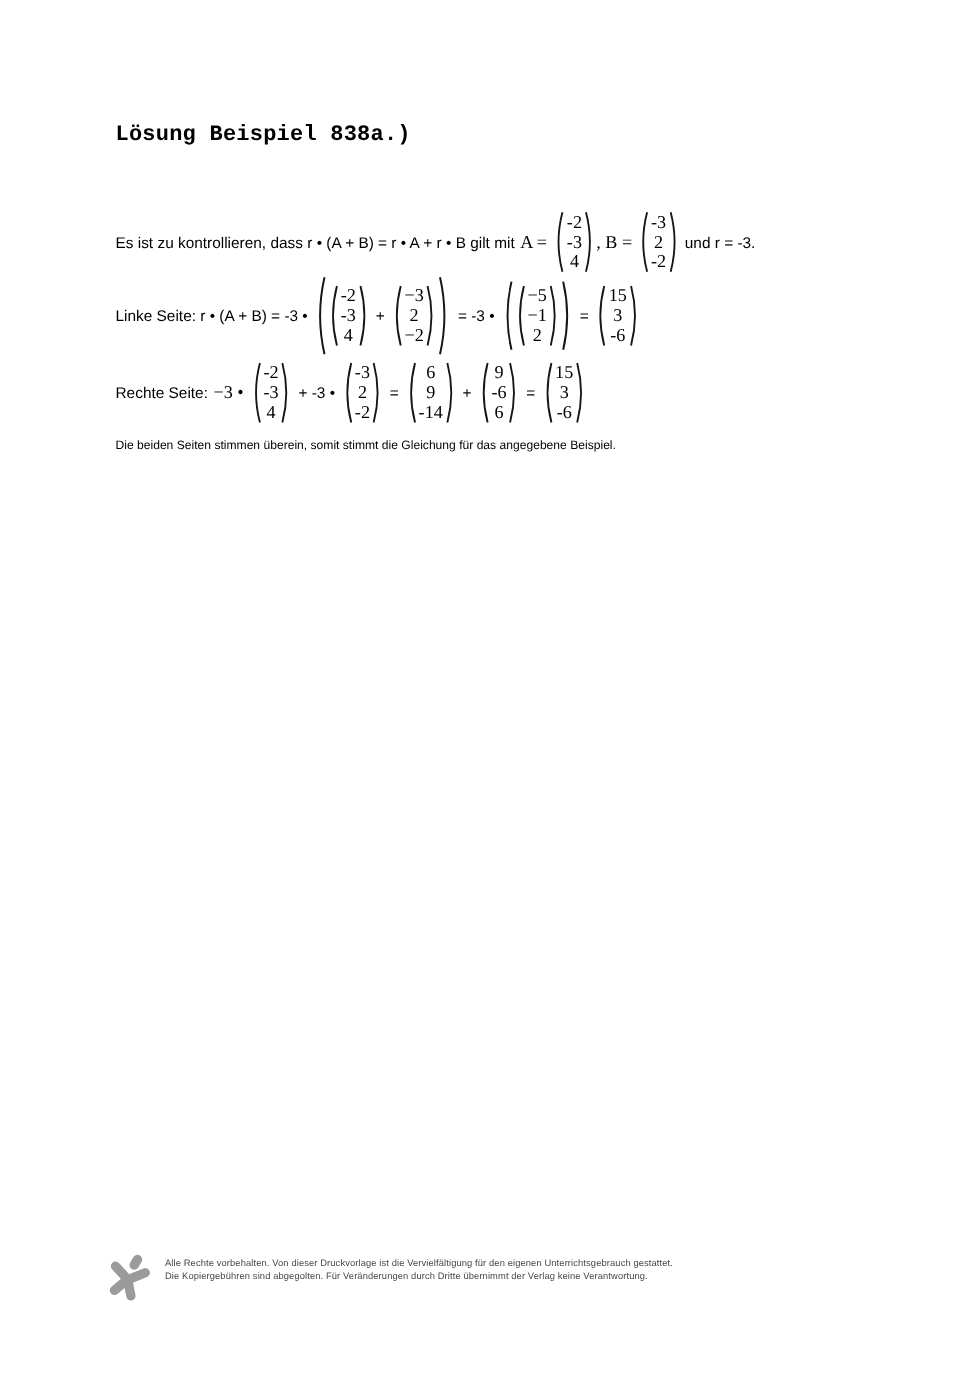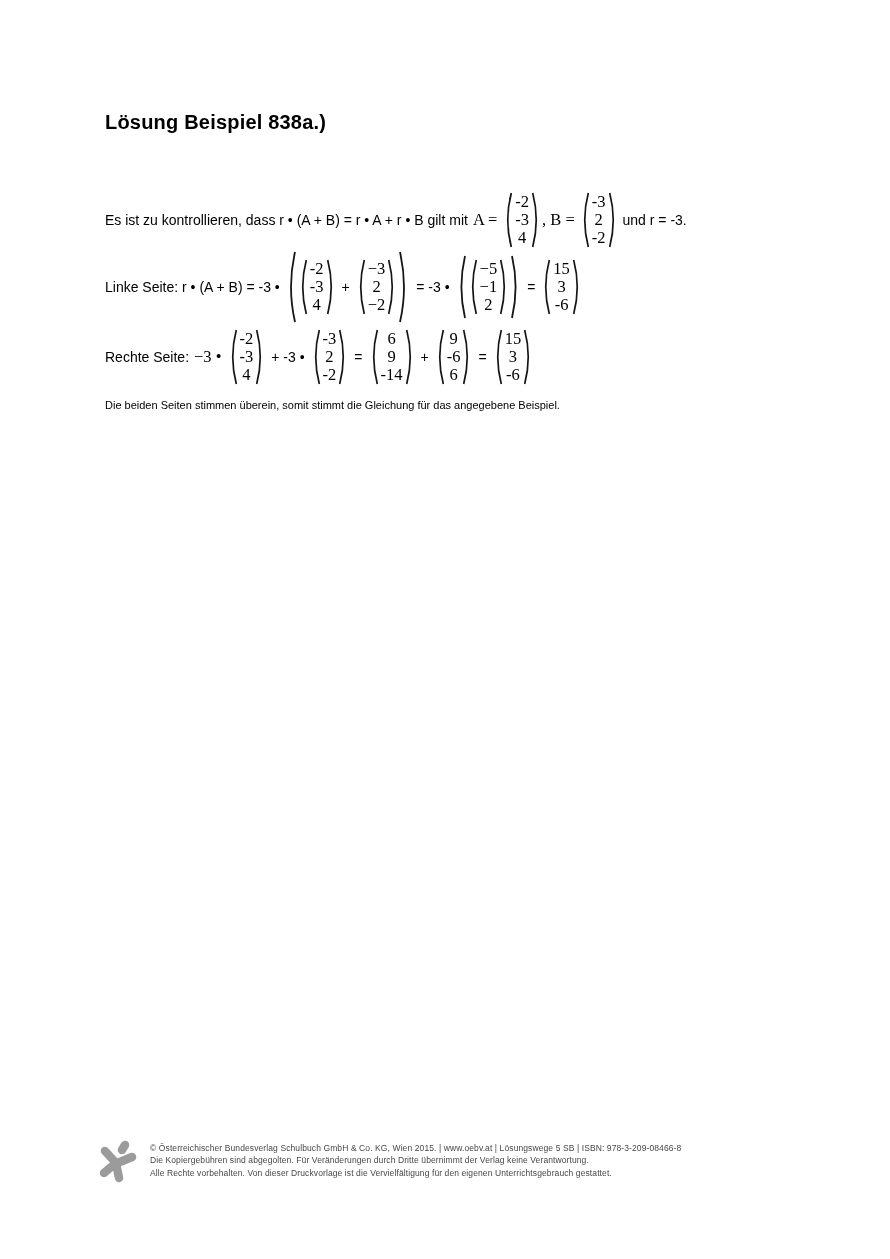--- a/index.html
+++ b/index.html
@@ -7,21 +7,21 @@
   body {
     width:890px; height:1259px;
     position:relative;
     font-family:"Liberation Sans", sans-serif;
     color:#000;
     overflow:hidden;
   }
   .title {
     position:absolute; left:105px; top:111px;
     font-size:20px; font-weight:bold;
-    font-family:Liberation Sans, sans-serif;
+    font-family:Liberation Mono, monospace;
     letter-spacing:0.2px;
   }
   .eq-line {
     position:absolute; left:105px;
     display:flex; align-items:center;
     white-space:pre;
   }
   .line1 { top:188px; height:64px; }
   .line2 { top:250px; height:74px; }
   .line3 { top:324px; height:66px; }
@@ -247,19 +247,18 @@
     <svg class="footer-logo" width="40" height="44" viewBox="0 0 40 44">
       <g stroke="#9b9b9b" stroke-width="8.5" stroke-linecap="round" fill="none">
         <line x1="19" y1="23" x2="8" y2="11"></line>
         <line x1="25" y1="10" x2="28" y2="5"></line>
         <line x1="18" y1="24" x2="35" y2="17"></line>
         <line x1="19" y1="23" x2="22" y2="38"></line>
         <line x1="19" y1="23" x2="7" y2="33"></line>
       </g>
     </svg>
     <div class="footer-text">
-      <div>© Österreichischer Bundesverlag Schulbuch GmbH &amp; Co. KG, Wien 2015. | www.oebv.at | Lösungswege 5 SB | ISBN: 978-3-209-08466-8</div>
+      <div>Alle Rechte vorbehalten. Von dieser Druckvorlage ist die Vervielfältigung für den eigenen Unterrichtsgebrauch gestattet.</div>
       <div>Die Kopiergebühren sind abgegolten. Für Veränderungen durch Dritte übernimmt der Verlag keine Verantwortung.</div>
-      <div>Alle Rechte vorbehalten. Von dieser Druckvorlage ist die Vervielfältigung für den eigenen Unterrichtsgebrauch gestattet.</div>
     </div>
   </div>
 
 </div>
 
 </body></html>

